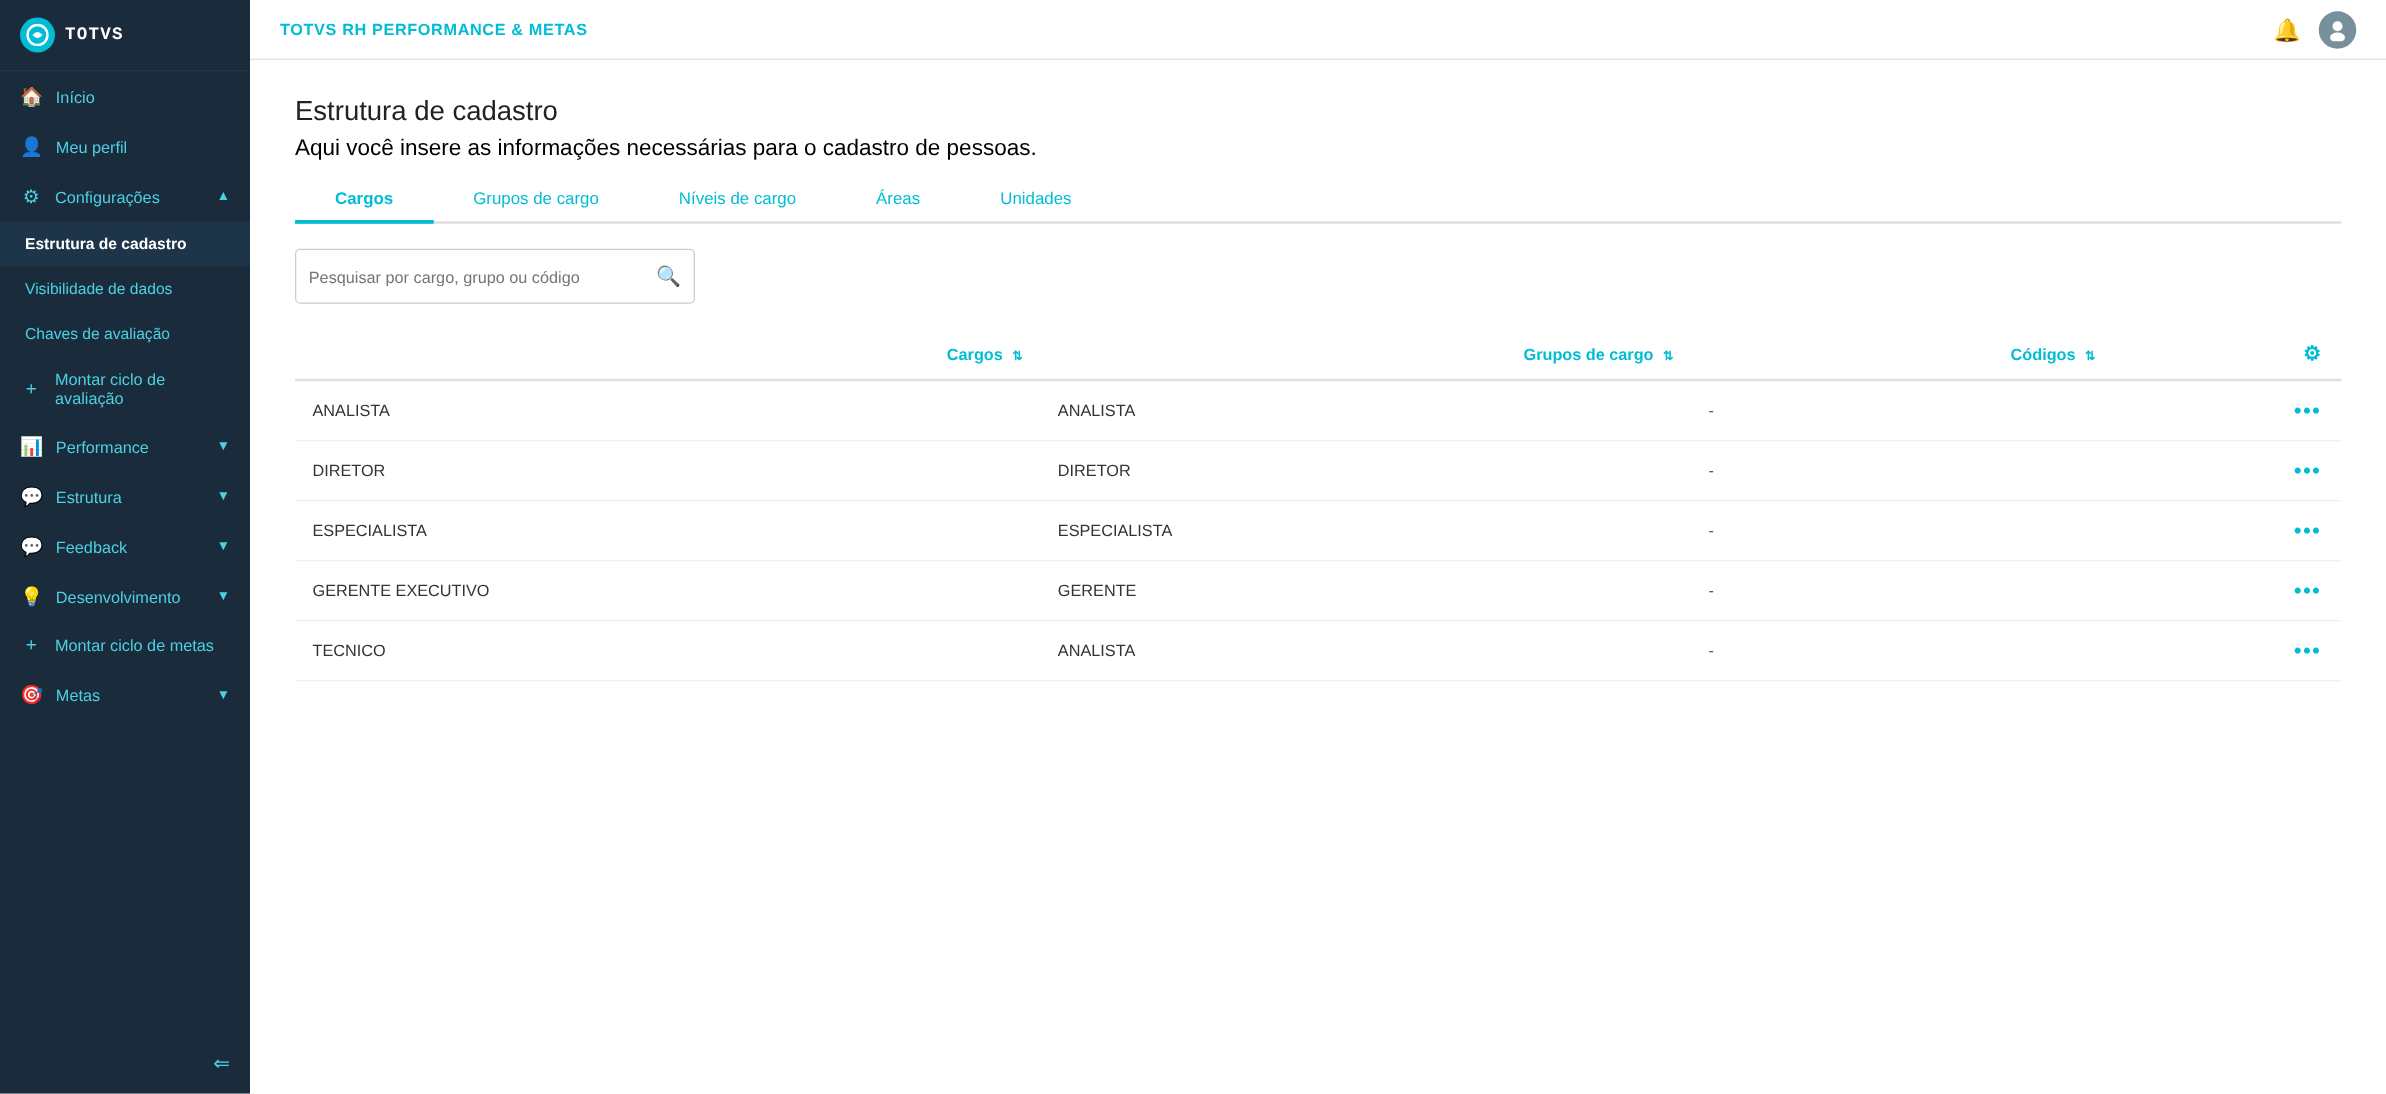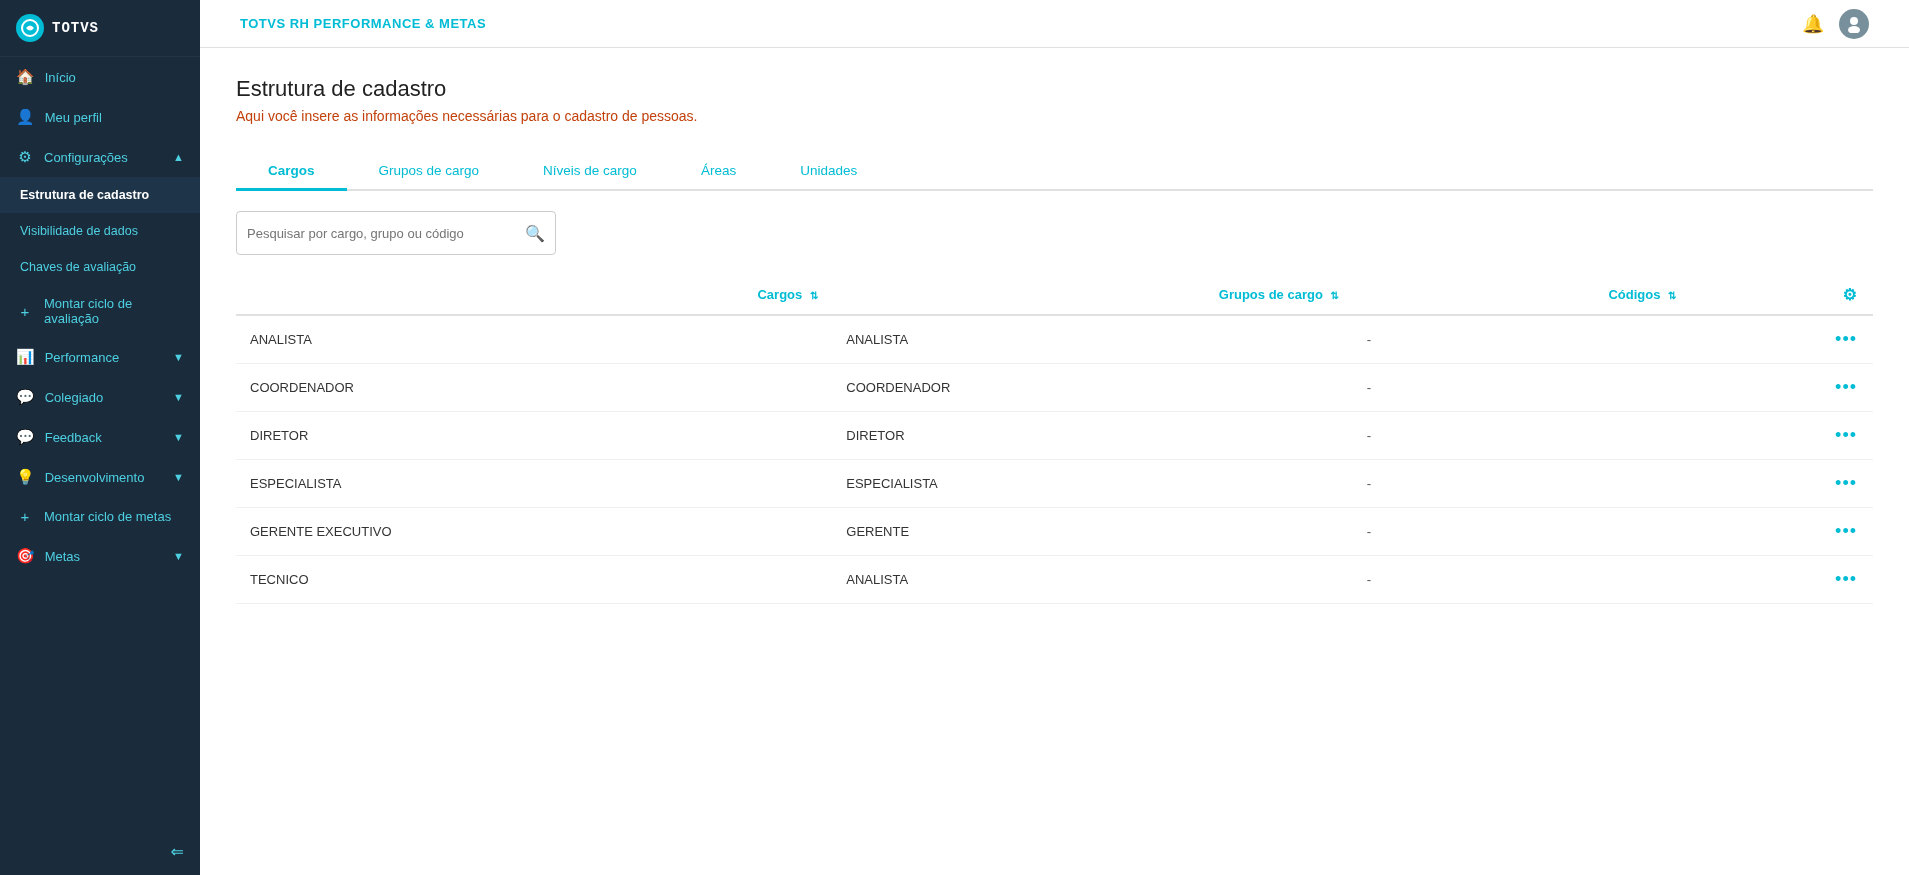--- a/index.html
+++ b/index.html
@@ -76,21 +76,21 @@
       flex-direction: column;
       overflow: hidden;
     }
 
     
     .topbar {
       background: #fff;
       border-bottom: 1px solid #e0e0e0;
       display: flex;
       align-items: center;
-      padding: 0 40px;
+      padding: 0 24px;
       height: 48px;
       justify-content: space-between;
     }
     .topbar-title {
       color: #00bcd4;
       font-size: 13px;
       font-weight: 600;
       letter-spacing: 0.5px;
     }
     .topbar-icons {
@@ -123,23 +123,23 @@
       padding: 28px 36px;
       background: #fff;
     }
     .page-title {
       font-size: 22px;
       font-weight: 400;
       color: #222;
       margin-bottom: 6px;
     }
     .page-subtitle {
-      font-size: 14px;
-      color: #c2410c;
-      margin-bottom: 29px;
+      font-size: 18px;
+      color: #000000;
+      margin-bottom: 12px;
     }
 
     
     .tabs {
       display: flex;
       border-bottom: 2px solid #e0e0e0;
       margin-bottom: 20px;
       gap: 0;
     }
     .tab {
@@ -281,21 +281,21 @@
   </div>
 
   <div class="sidebar-item">
     <span class="icon">📊</span>
     <span>Performance</span>
     <span class="chevron">▼</span>
   </div>
 
   <div class="sidebar-item">
     <span class="icon">💬</span>
-    <span>Colegiado</span>
+    <span>Estrutura</span>
     <span class="chevron">▼</span>
   </div>
 
   <div class="sidebar-item">
     <span class="icon">💬</span>
     <span>Feedback</span>
     <span class="chevron">▼</span>
   </div>
 
   <div class="sidebar-item">
@@ -370,28 +370,20 @@
             </th>
             <th class="settings-col">
               <span class="gear-icon">⚙</span>
             </th>
           </tr>
         </thead>
         <tbody id="table-body">
         <tr>
       <td>ANALISTA</td>
       <td>ANALISTA</td>
-      <td class="dash">-</td>
-      <td class="actions">
-        <span class="more-btn">•••</span>
-      </td>
-    </tr>
-            <tr>
-      <td>COORDENADOR</td>
-      <td>COORDENADOR</td>
       <td class="dash">-</td>
       <td class="actions">
         <span class="more-btn">•••</span>
       </td>
     </tr>
             <tr>
       <td>DIRETOR</td>
       <td>DIRETOR</td>
       <td class="dash">-</td>
       <td class="actions">

